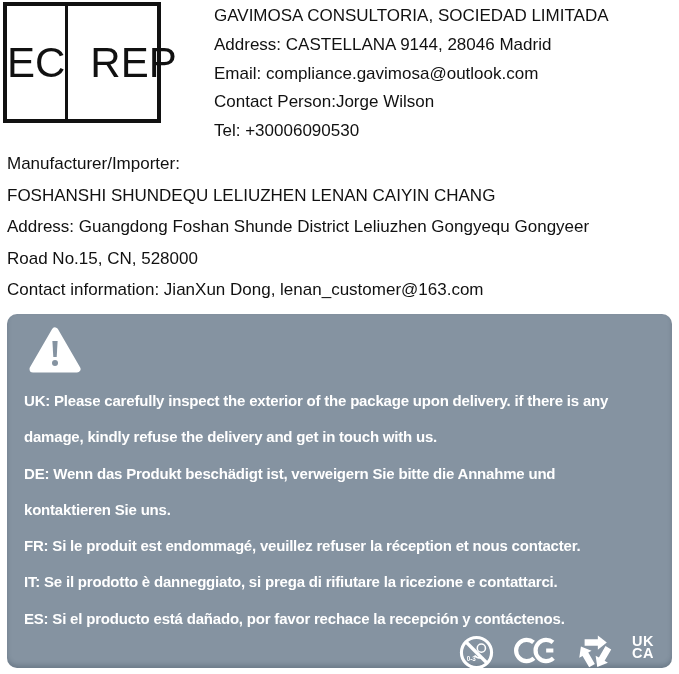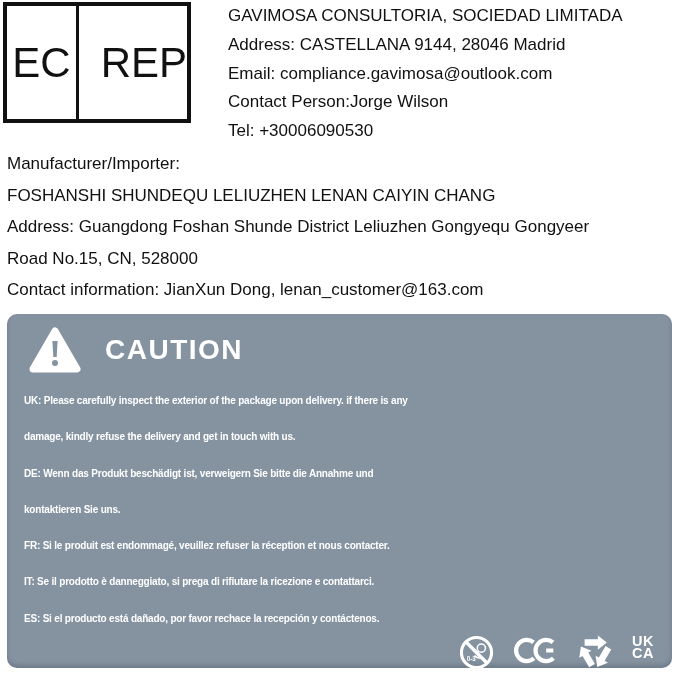--- a/index.html
+++ b/index.html
@@ -10,35 +10,35 @@
     color: #111111;
     overflow: hidden;
     position: relative;
   }
   .page { width: 679px; height: 674px; position: relative; }
 
   
   .header { position: relative; height: 147px; }
   .ecrep {
     position: absolute; left: 3px; top: 2px;
-    width: 188px; height: 121px;
+    width: 158px; height: 121px;
     border: 4px solid #111;
     display: flex;
     background: #fff;
   }
   .ecrep .cell {
     display: flex; align-items: center; justify-content: center;
     font-size: 42px; line-height: 1;
     color: #111; letter-spacing: 0;
   }
   .ecrep .cell.ec { width: 95px; border-right: 3px solid #111; }
   .ecrep .cell.rep { flex: 1; padding-left: 22px; }
 
   .rep-info {
-    position: absolute; left: 228px; top: 2px; right: 6px;
+    position: absolute; left: 214px; top: 2px; right: 6px;
     font-size: 17px; line-height: 28.8px;
     white-space: nowrap;
   }
 
   
   .manu {
     position: absolute; left: 7px; top: 148px; right: 4px;
     font-size: 17px; line-height: 31.6px;
     white-space: nowrap;
   }
@@ -58,21 +58,21 @@
     height: 46px; margin-left: 10px;
   }
   .caution-title {
     color: #ffffff; font-weight: bold;
     font-size: 28px; letter-spacing: 1.5px;
     margin-left: 24px;
   }
   .caution-lines {
     margin-top: 10px; margin-left: 5px;
     color: #ffffff; font-weight: bold;
-    font-size: 10px; letter-spacing: -0.2px;
+    font-size: 15px; letter-spacing: -0.2px;
     line-height: 36.3px; white-space: nowrap;
   }
   .icons-row {
     display: flex; align-items: flex-start; justify-content: flex-end;
     gap: 20px; height: 36px; padding-right: 6px; margin-top: -2px;
   }
   .ukca {
     color: #ffffff; font-weight: bold;
     font-size: 14.5px; line-height: 12px; letter-spacing: 0.5px;
     text-align: center;
@@ -107,21 +107,20 @@
   </div>
 
   <div class="caution">
 
     <div class="caution-header">
       <svg class="icon-svg" width="52" height="46" viewBox="0 0 52 46">
         <path d="M26 4 L48 42 L4 42 Z" fill="#ffffff" stroke="#ffffff" stroke-width="7" stroke-linejoin="round"></path>
         <path d="M23.4 14 h5.2 l-0.9 16 h-3.4 Z" fill="#8593a1"></path>
         <circle cx="26" cy="36" r="3" fill="#8593a1"></circle>
       </svg>
-      <span class="caution-title">CAUTION</span>
     </div>
 
     <div class="caution-lines">
       <div>UK: Please carefully inspect the exterior of the package upon delivery. if there is any</div>
       <div>damage, kindly refuse the delivery and get in touch with us.</div>
       <div>DE: Wenn das Produkt beschädigt ist, verweigern Sie bitte die Annahme und</div>
       <div>kontaktieren Sie uns.</div>
       <div>FR: Si le produit est endommagé, veuillez refuser la réception et nous contacter.</div>
       <div>IT: Se il prodotto è danneggiato, si prega di rifiutare la ricezione e contattarci.</div>
       <div>ES: Si el producto está dañado, por favor rechace la recepción y contáctenos.</div>

